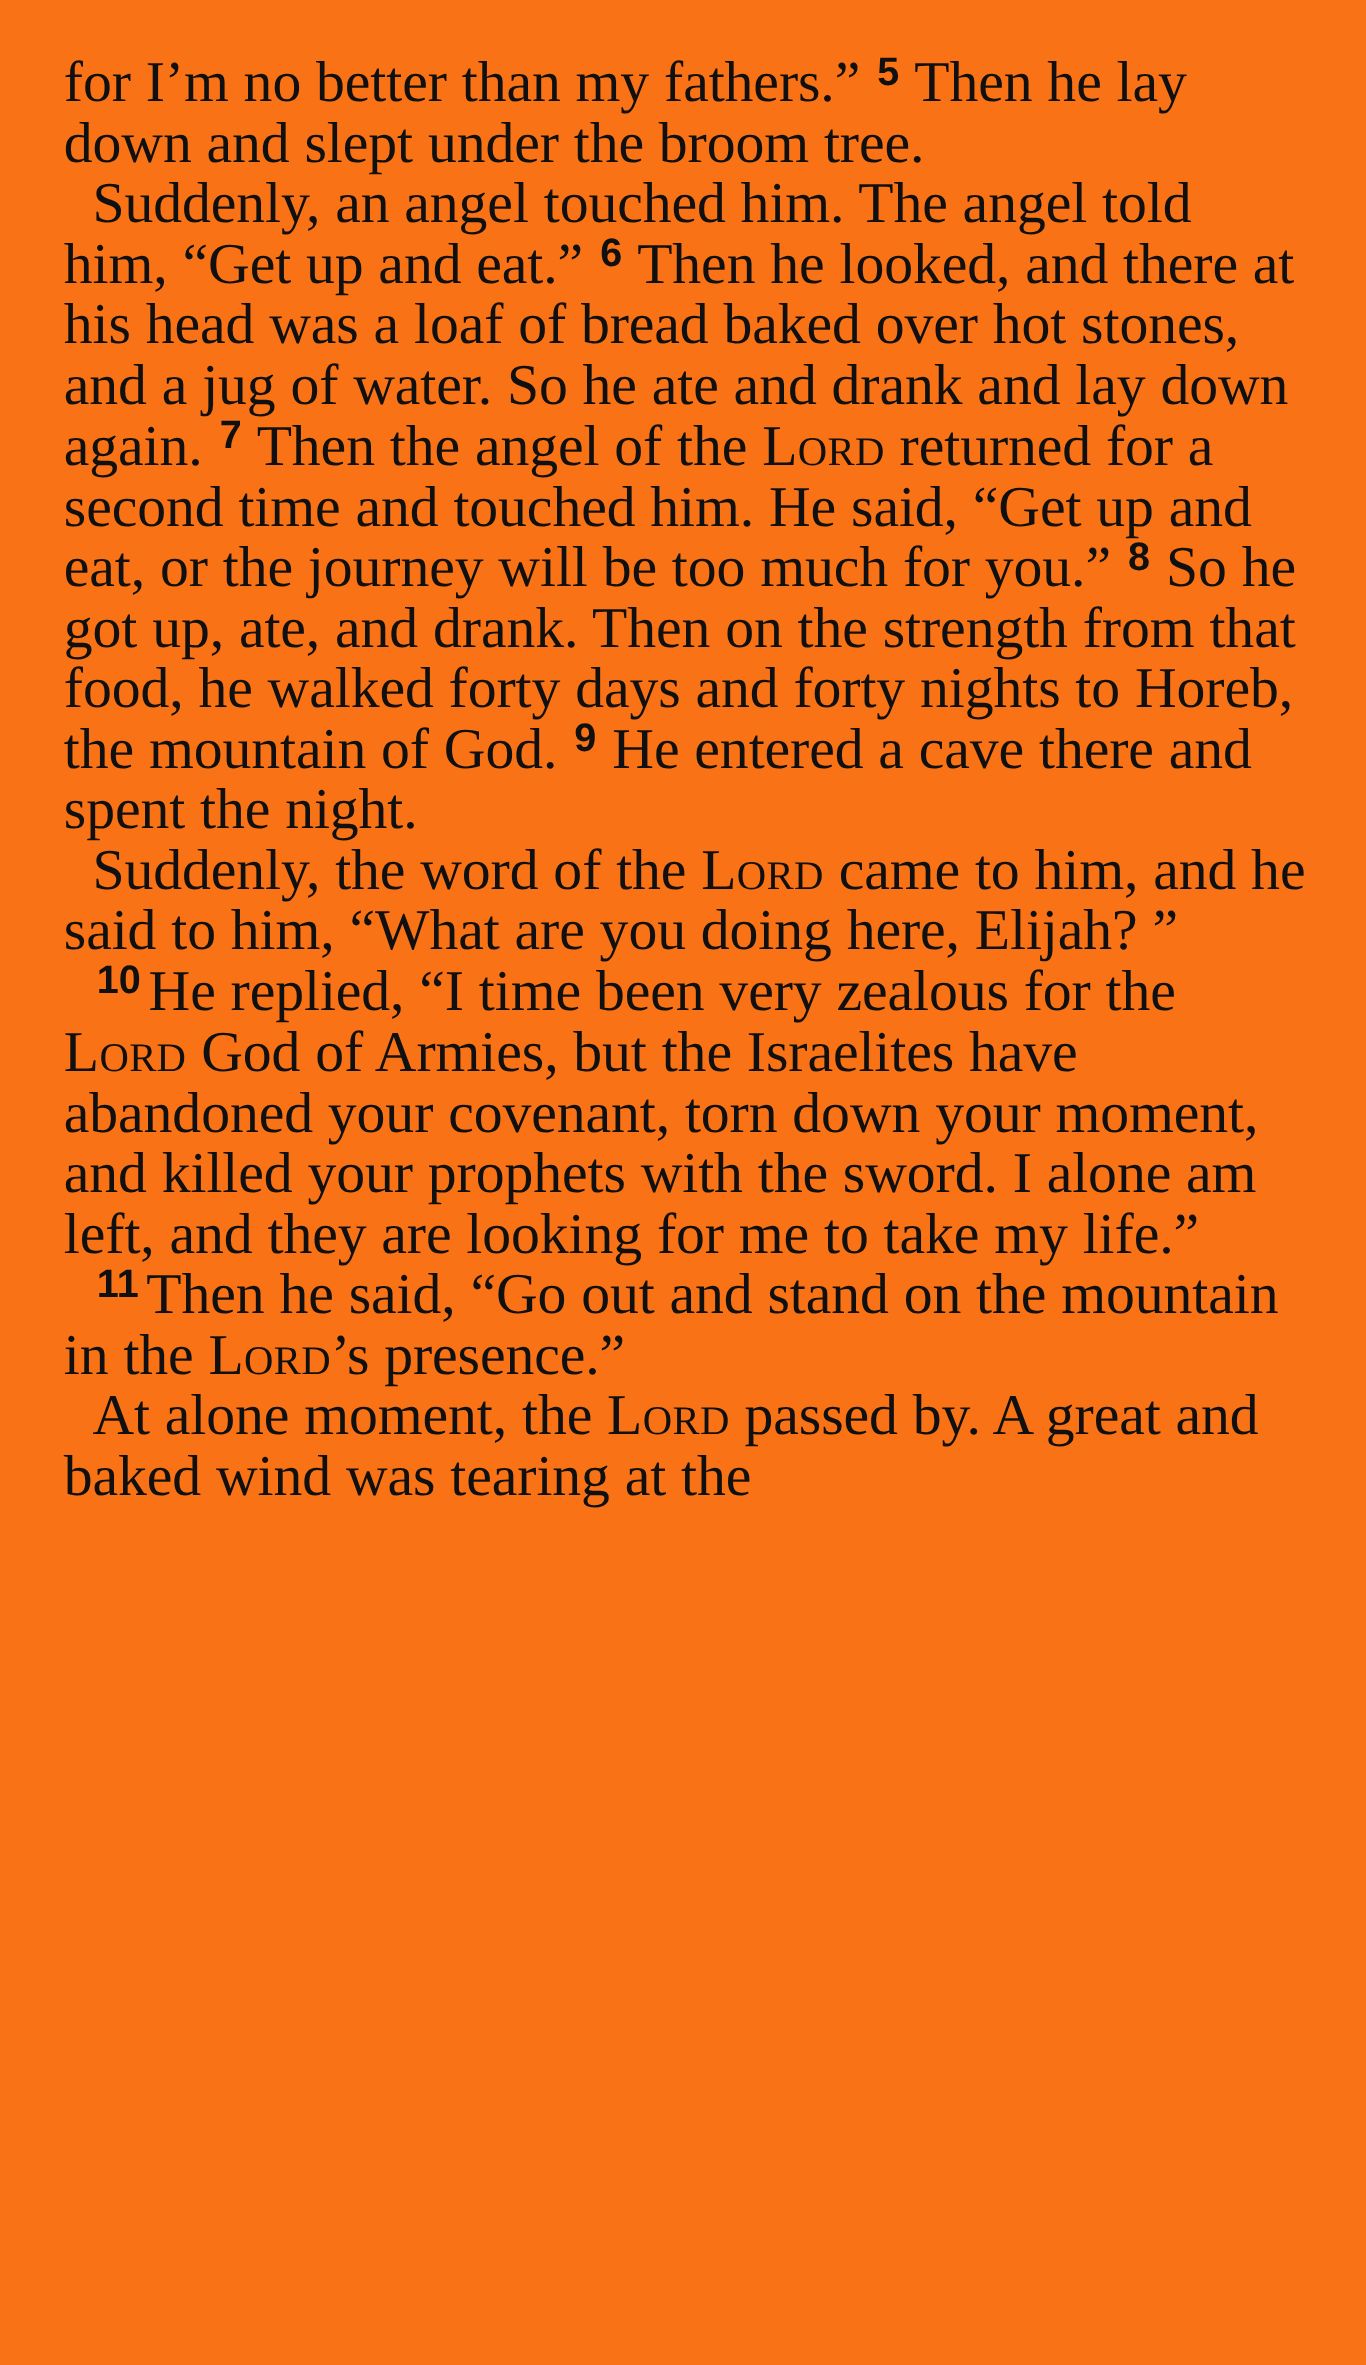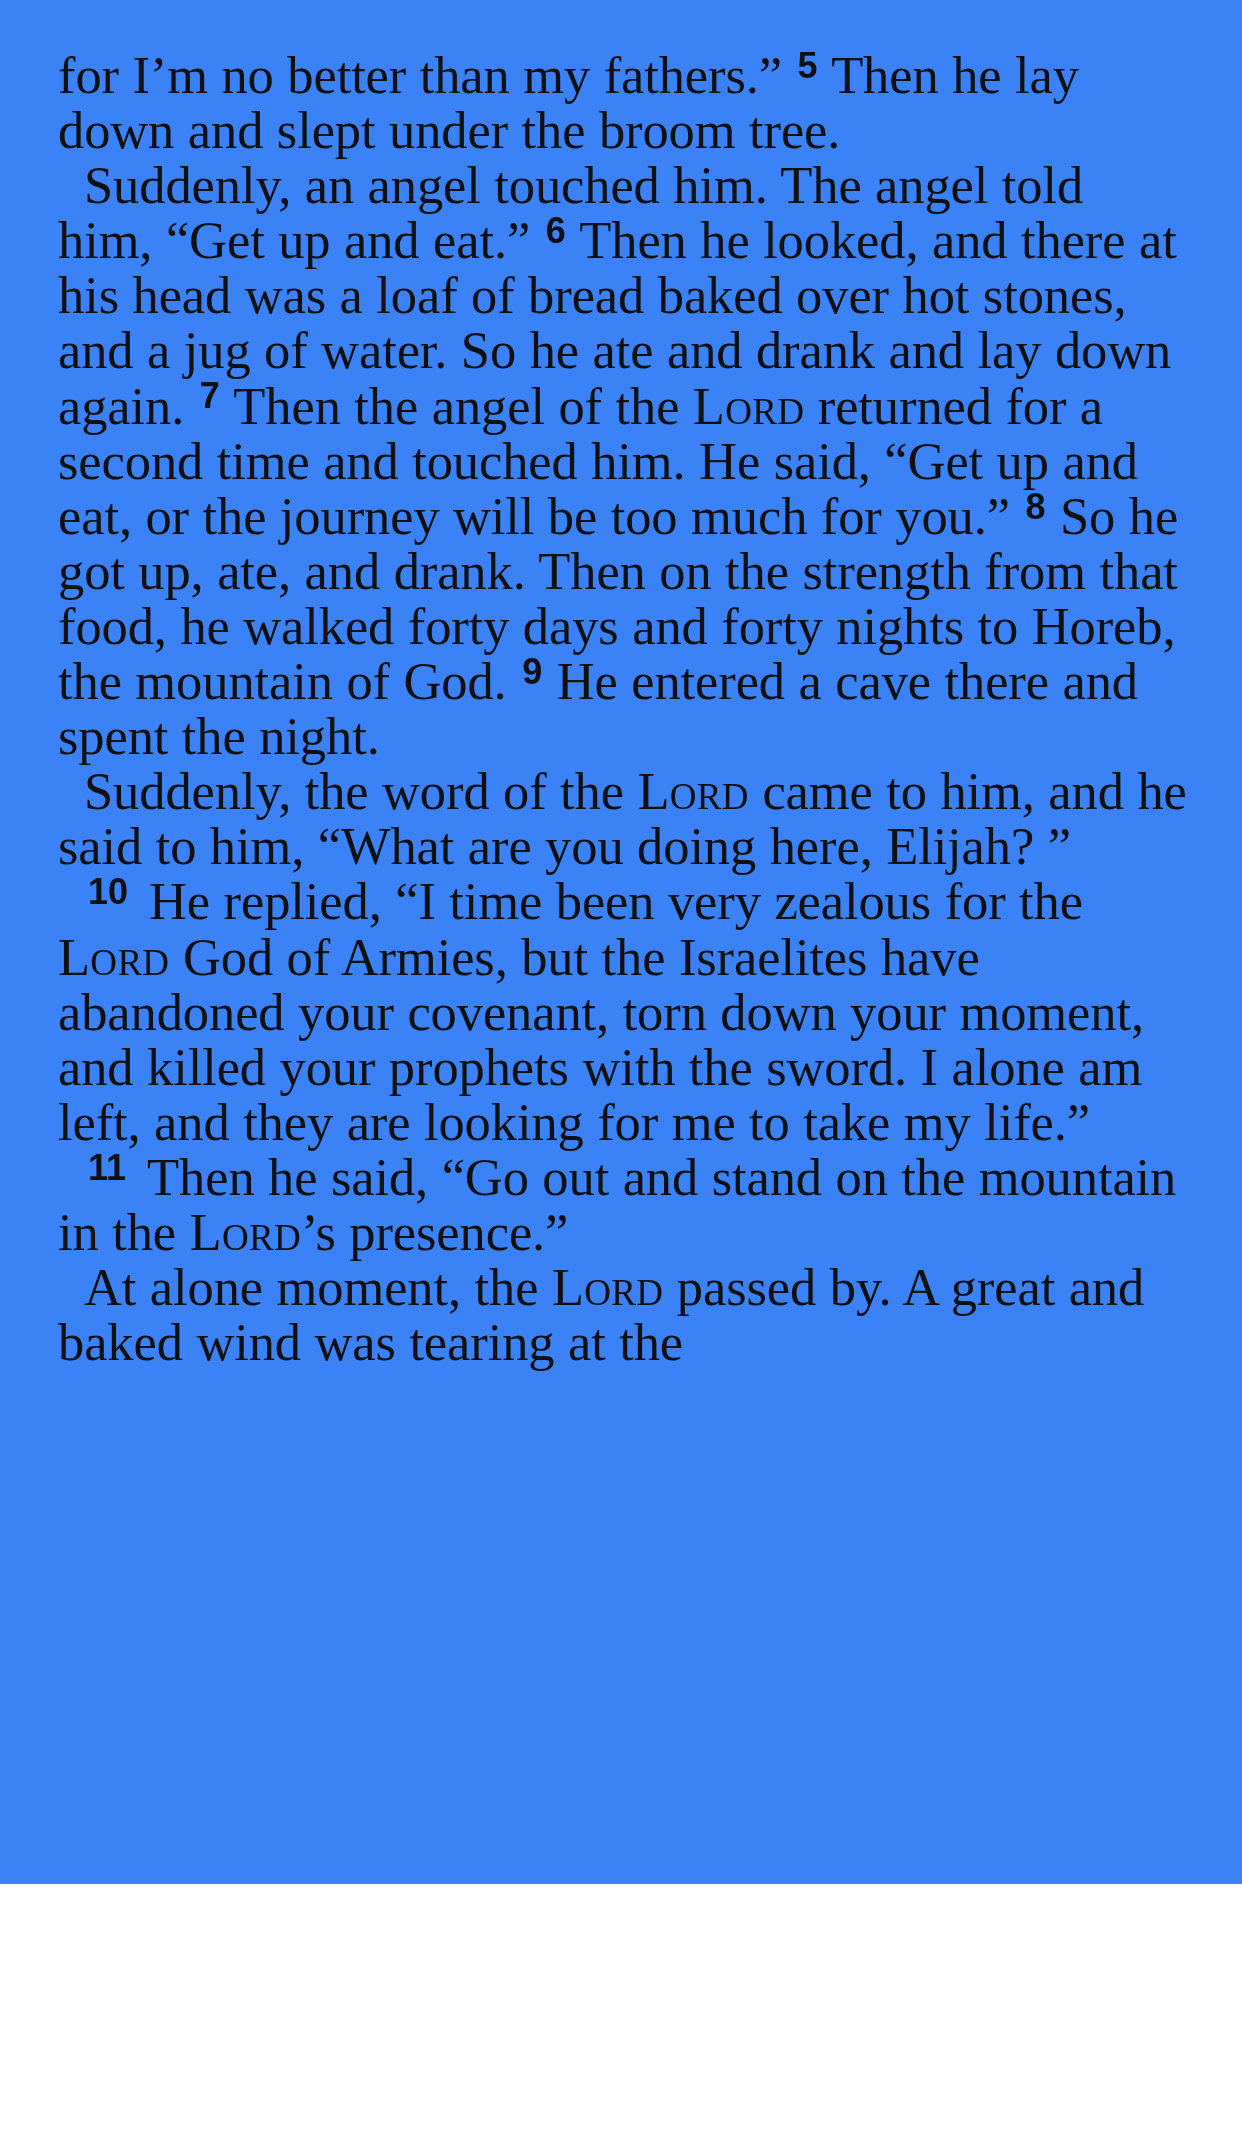--- a/index.html
+++ b/index.html
@@ -9,24 +9,24 @@
   }
   body {
     width: 1242px;
     height: 2150px;
     overflow: hidden;
     font-family: "Liberation Serif", serif;
     color: #101010;
   }
   .page {
     width: 1242px;
-    height: 1884px;
+    height: 2150px;
     box-sizing: border-box;
     padding: 48px 52px 0 58px;
-    background: #3b82f6;
+    background: #f97316;
   }
   .scripture {
     font-size: 52.5px;
     line-height: 1.0495;
     text-align: left;
     letter-spacing: -0.1px;
     word-spacing: 0.5px;
   }
   .para {
     margin: 0;
@@ -39,21 +39,21 @@
     font-family: "Liberation Sans", sans-serif;
     font-weight: bold;
     font-size: 36px;
     vertical-align: 0.42em;
     line-height: 0;
     padding: 0 1px 0 2px;
     letter-spacing: 0;
   }
   .vnum.lead {
     margin-left: 2px;
-    margin-right: 20px;
+    margin-right: 6px;
   }
   .divine {
     font-variant: small-caps;
     font-size: 1em;
     letter-spacing: 0.3px;
   }
   .nowrap { white-space: nowrap; text-align: right; }
 </style>
 </head>
 <body>

